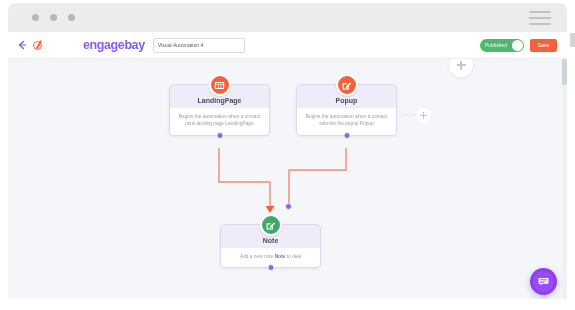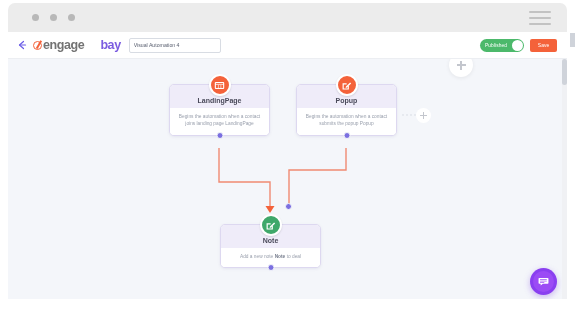--- a/index.html
+++ b/index.html
@@ -57,22 +57,22 @@
   .logo-mark {
     width: 9px; height: 9px; border-radius: 50%;
     border: 1.6px solid #f4623a;
     position: relative; margin-right: 1px;
   }
   .logo-mark::after {
     content: ""; position: absolute;
     left: 4px; top: -2px; width: 1.6px; height: 9px;
     background: #f4623a; transform: rotate(30deg);
   }
-  .logo-engage { color: #737373; }
-  .logo-bay { color: #7b5ce0; margin-left: 16px; }
+  .logo-engage { color: #8b5cf6; padding-left: 40px; }
+  .logo-bay { color: #7b5ce0; }
 
   .title-input {
     margin-left: 8px;
     width: 92px; height: 15px;
     border: 1px solid #d8dce3; border-radius: 2px;
     background: #fff;
     font-family: "Liberation Sans", sans-serif;
     font-size: 5.2px; color: #5a6070;
     padding: 0 4px;
     outline: none;

